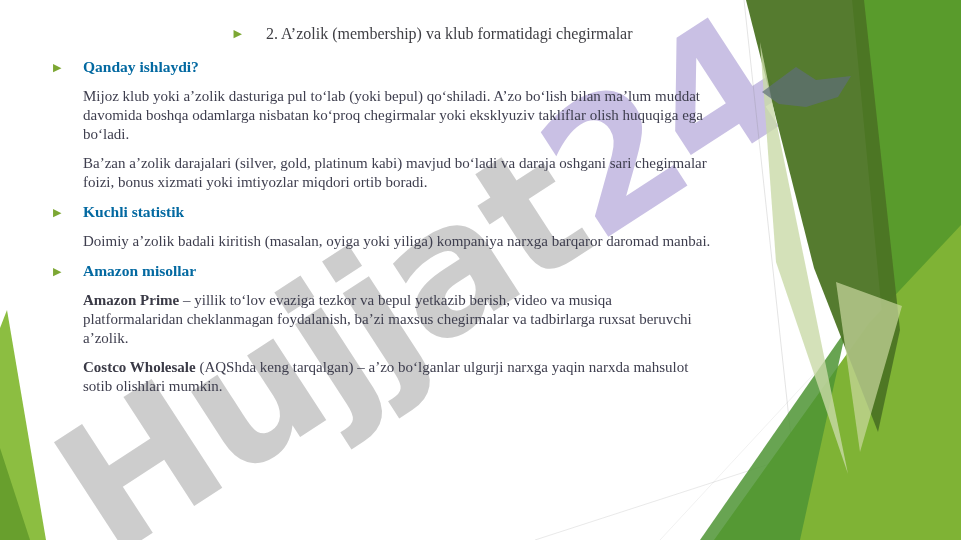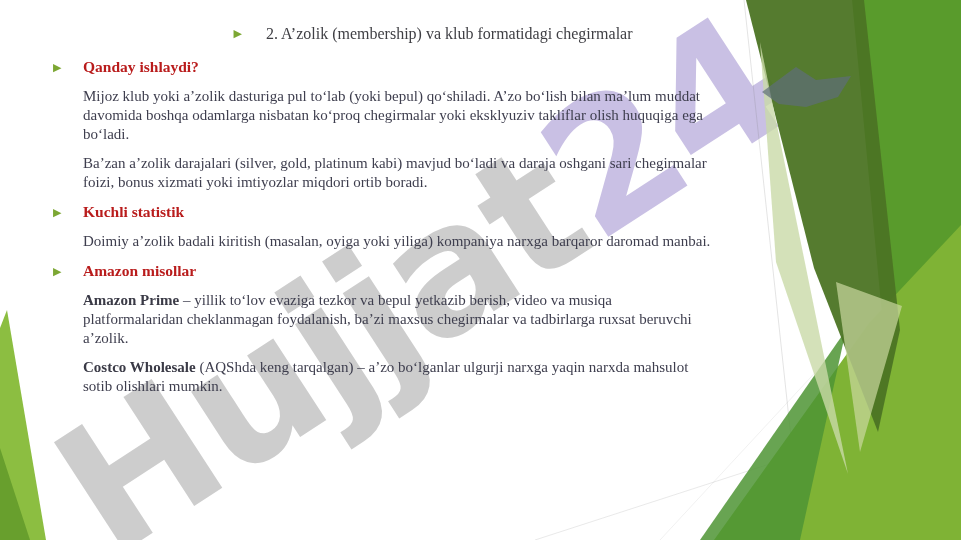--- a/index.html
+++ b/index.html
@@ -25,21 +25,21 @@
              padding-left:100px;margin-bottom:13px;}
   .title-arrow{flex:none;font-family:"DejaVu Sans",sans-serif;font-size:11px;
                line-height:19px;color:#7ca733;margin-right:24px;}
   .title-text{font-weight:normal;font-size:16px;line-height:20px;color:#3f3f44;}
 
   .row{display:flex;margin-bottom:10px;}
   .marker-cell{flex:none;width:30px;padding-left:1px;}
   .arrow{font-family:"DejaVu Sans",sans-serif;font-size:11px;line-height:19px;color:#7ca733;}
   .dot{width:4px;height:4px;border-radius:1px;background:#97a342;margin-top:8px;margin-left:3px;}
   .txt{flex:1;font-size:15px;line-height:19px;}
-  .hdr .txt{font-weight:bold;font-size:15.5px;color:#b91c1c;}
+  .hdr .txt{font-weight:bold;font-size:15.5px;color:#0369a1;}
   .txt b{color:#3a3a46;}
 </style>
 </head>
 <body>
 
 <div class="slide">
 
   <svg class="deco left-shapes" viewBox="0 0 961 540">
     <polygon points="7,310 46,540 0,540 0,328" fill="#8cbe41"></polygon>
     <polygon points="0,448 30,540 0,540" fill="#649b2b" opacity="0.9"></polygon>

